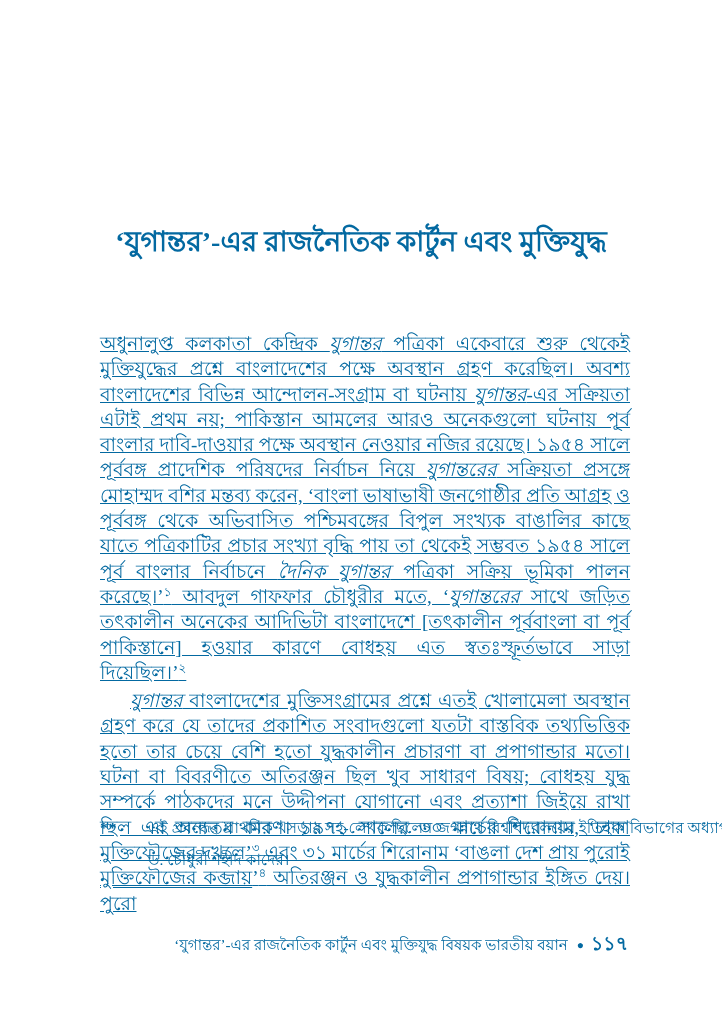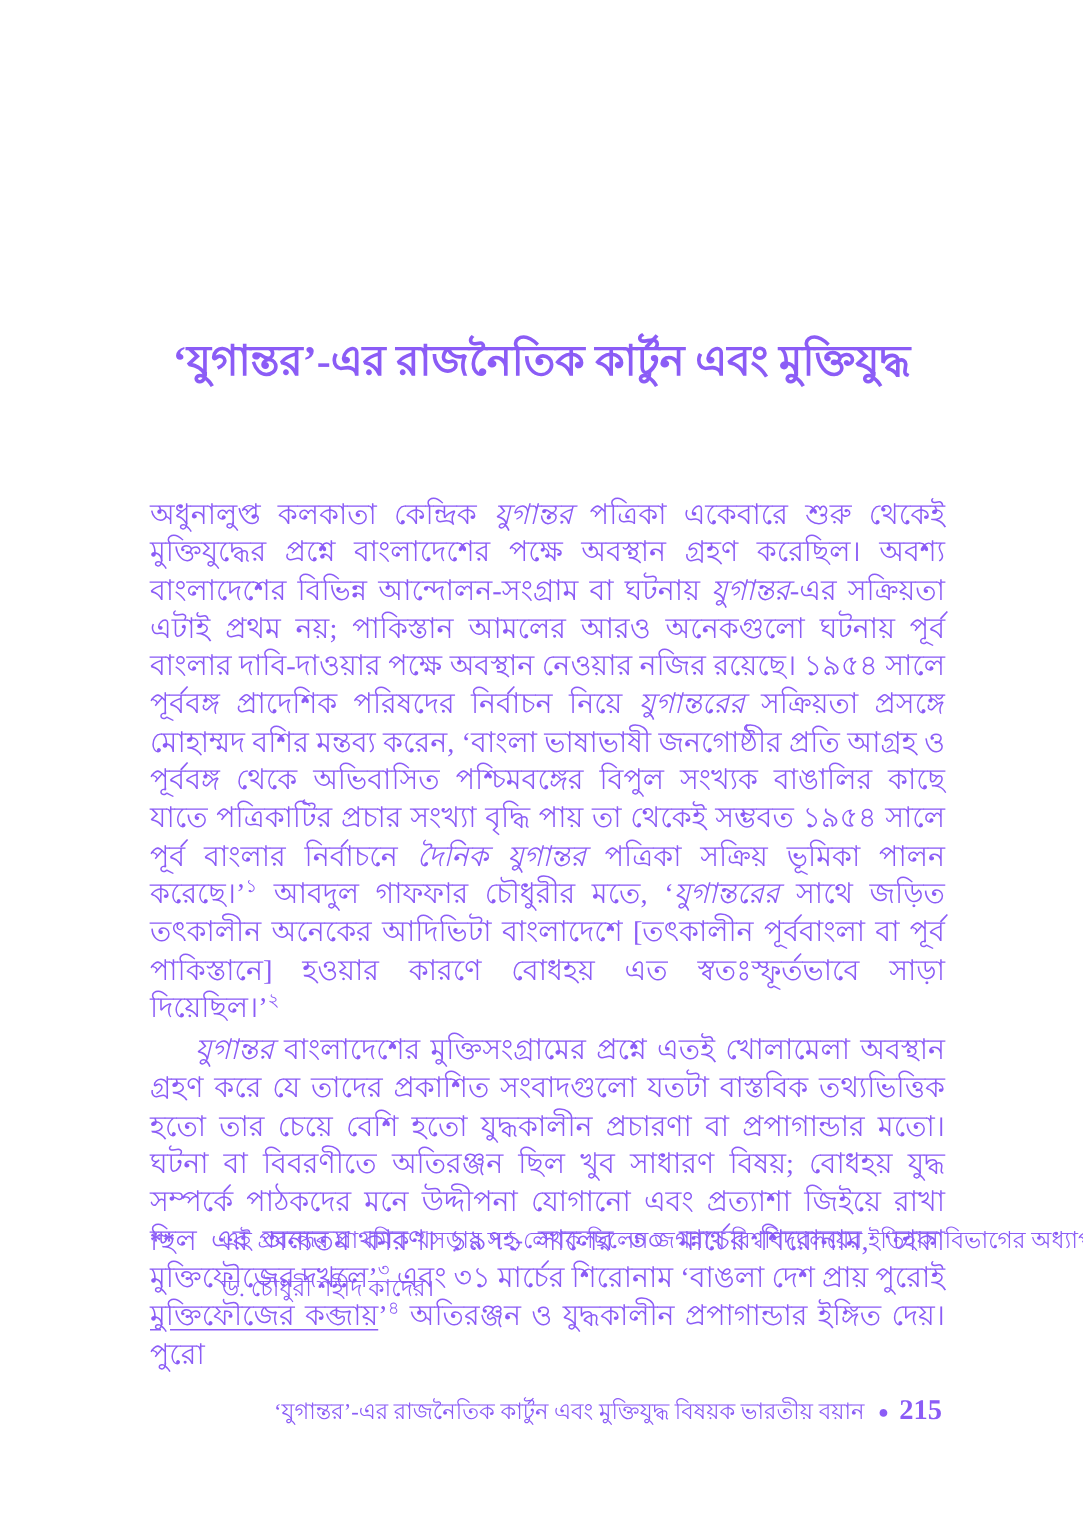--- a/index.html
+++ b/index.html
@@ -5,21 +5,21 @@
   html, body {
     margin: 0;
     padding: 0;
     background: #ffffff;
   }
   .page {
     position: relative;
     width: 722px;
     height: 1024px;
     background: #ffffff;
-    color: #8b5cf6;
+    color: #0369a1;
     font-family: "Liberation Serif", "DejaVu Serif", serif;
     overflow: hidden;
   }
   .title {
     position: absolute;
     top: 222px;
     left: 61px;
     width: 600px;
     text-align: center;
     font-weight: 700;
@@ -35,21 +35,21 @@
   }
   .body-text {
     position: absolute;
     top: 331px;
     left: 100px;
     width: 530px;
     font-size: 19px;
     line-height: 25.3px;
     text-align: justify;
   }
-  .para { margin: 0; }
+  .para { margin: 0; text-decoration: underline; }
   .para + .para { margin-top: 3px; }
   .para.indented { text-indent: 30px; }
   .para .italic { font-style: italic; }
   .para .underline { text-decoration: underline; text-underline-offset: 3px; }
   .para sup {
     font-size: 12px;
     line-height: 0;
     vertical-align: super;
   }
   .footnote {
@@ -106,16 +106,16 @@
 
   <aside class="footnote">
     <span class="fn-marker">**</span>
     <div class="fn-text">
       <div class="fn-line">এই প্রবন্ধের প্রাথমিক খসড়ার সহ-লেখক ছিলেন জগন্নাথ বিশ্ববিদ্যালয়ের ইতিহাস বিভাগের অধ্যাপক</div>
       <div class="fn-line">ড. চৌধুরী শহীদ কাদের।</div>
     </div>
   </aside>
 
   <footer class="footer">
-    <span>‘যুগান্তর’-এর রাজনৈতিক কার্টুন এবং মুক্তিযুদ্ধ বিষয়ক ভারতীয় বয়ান</span><span class="bullet">●</span><span class="pageno">215</span>
+    <span>‘যুগান্তর’-এর রাজনৈতিক কার্টুন এবং মুক্তিযুদ্ধ বিষয়ক ভারতীয় বয়ান</span><span class="bullet">●</span><span class="pageno">১১৭</span>
   </footer>
 
 </div>
 
 </body></html>

